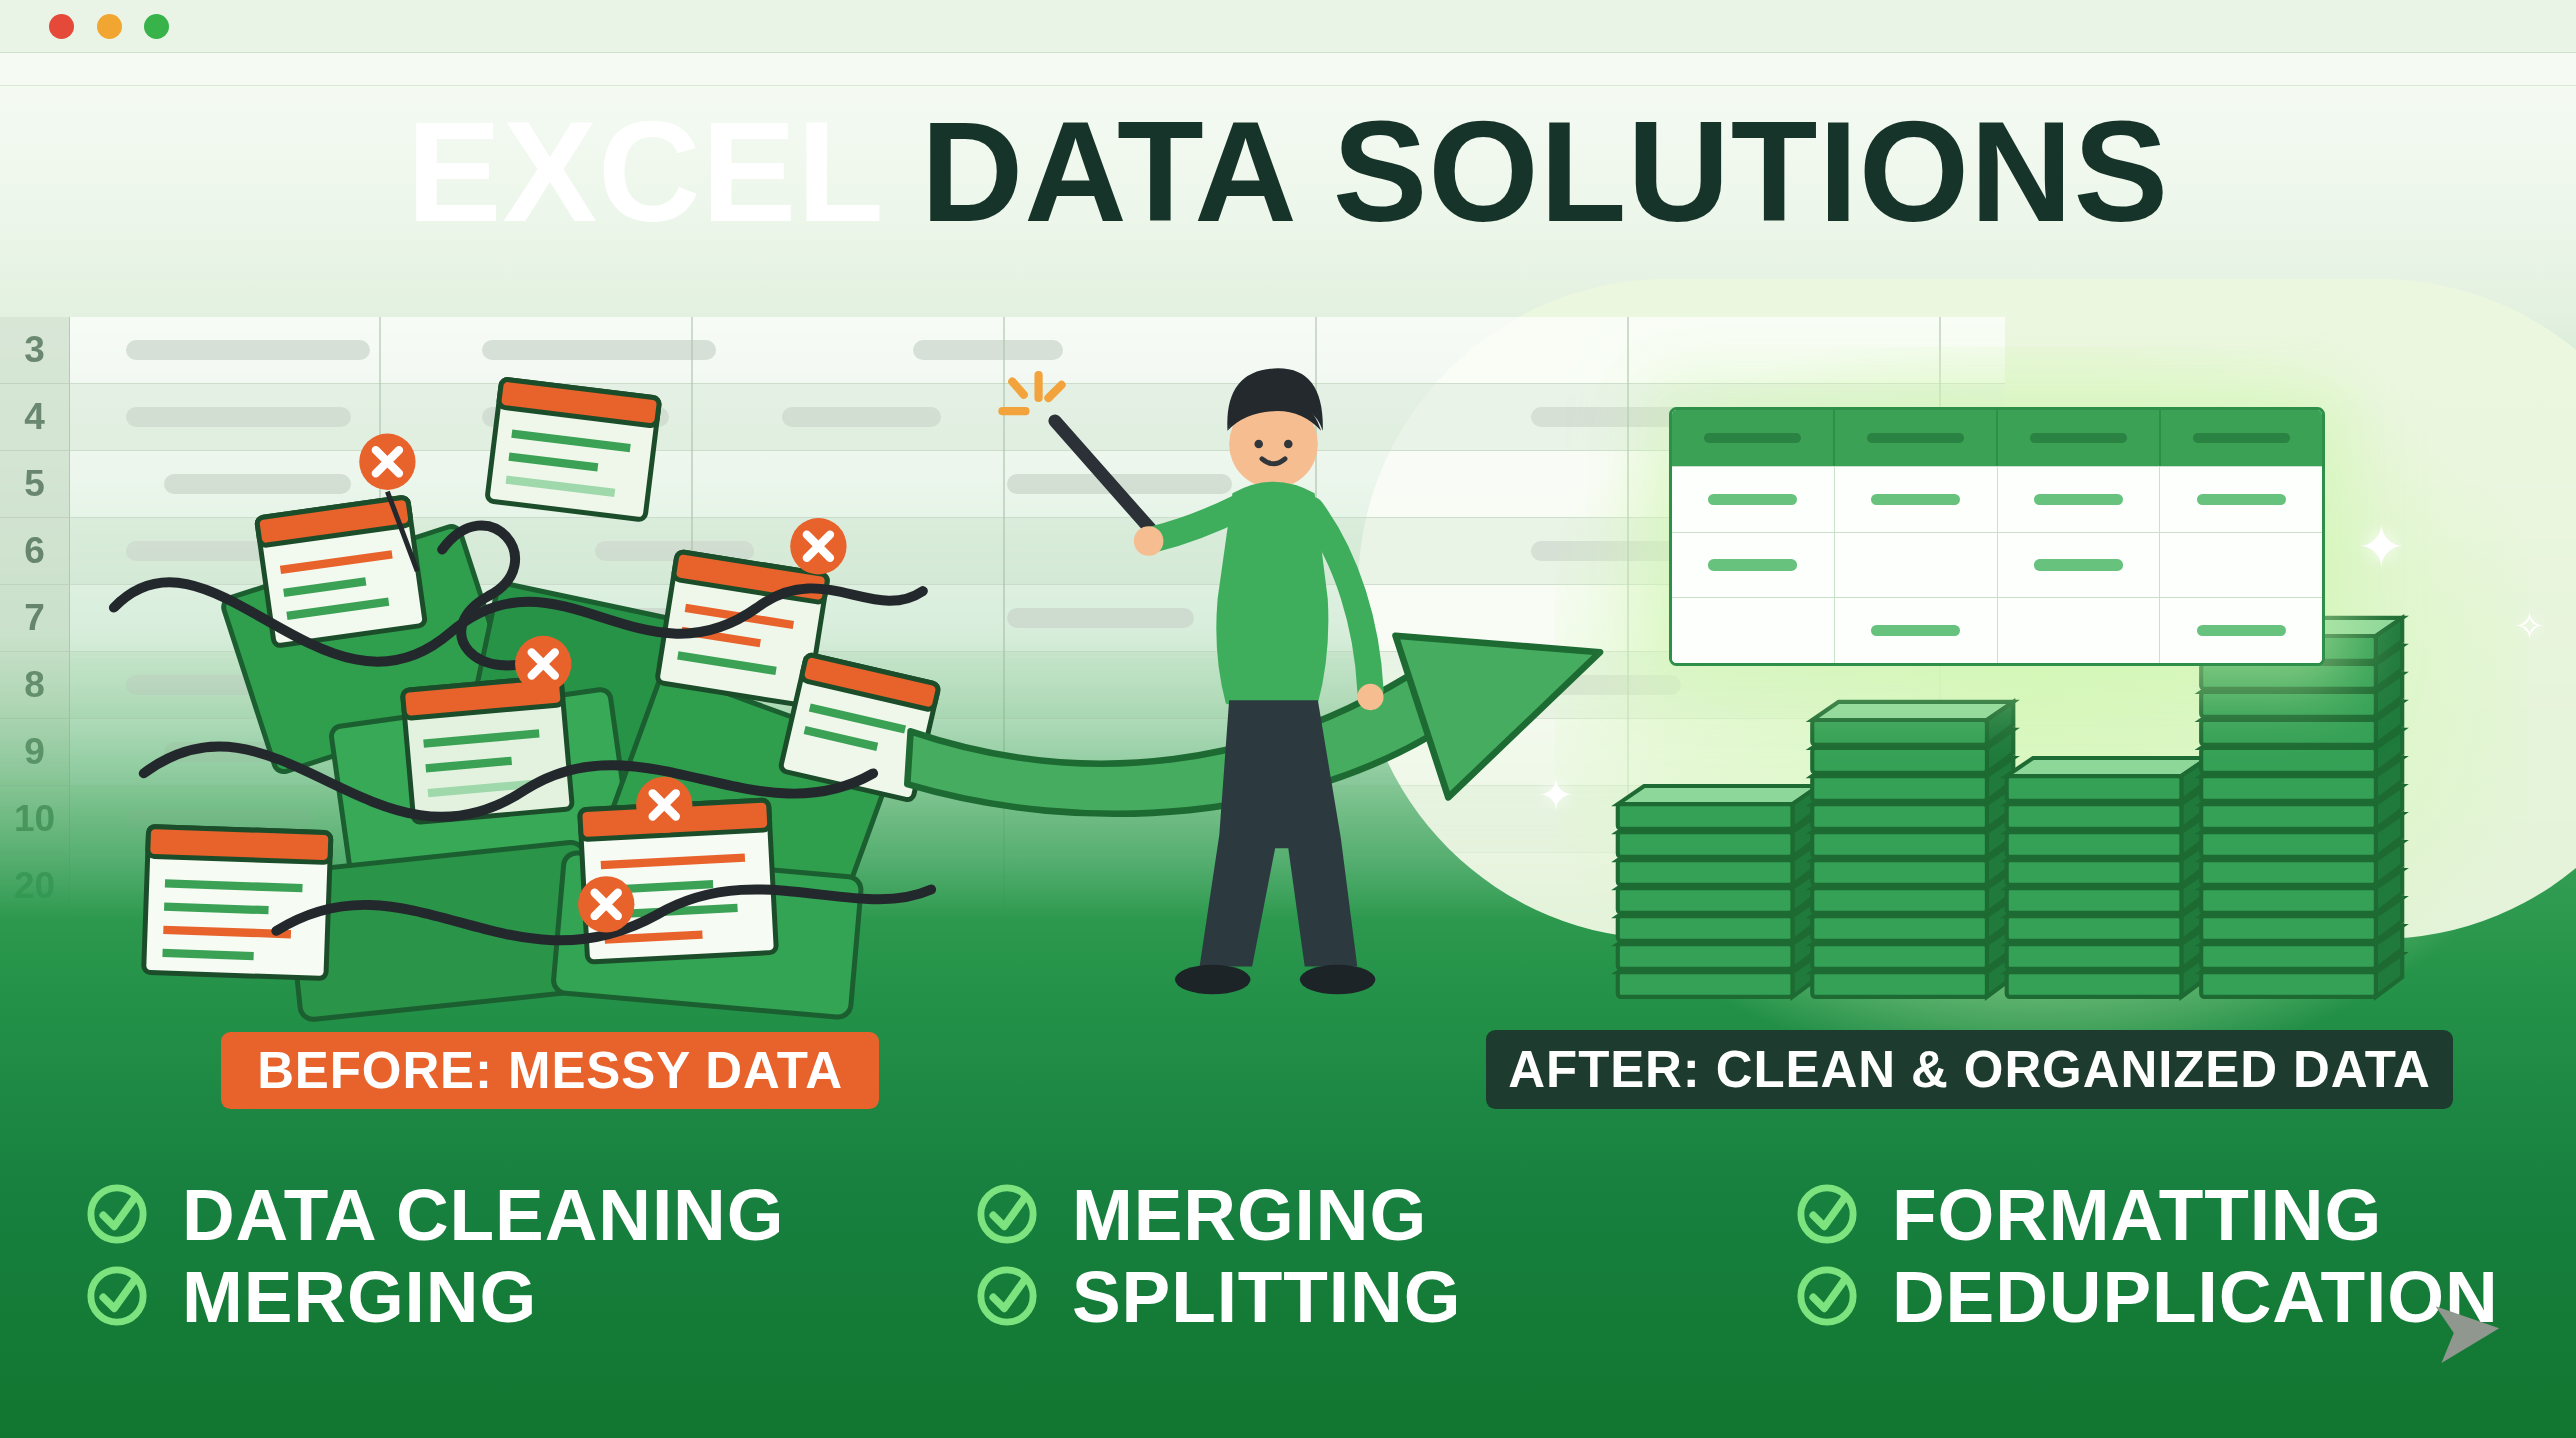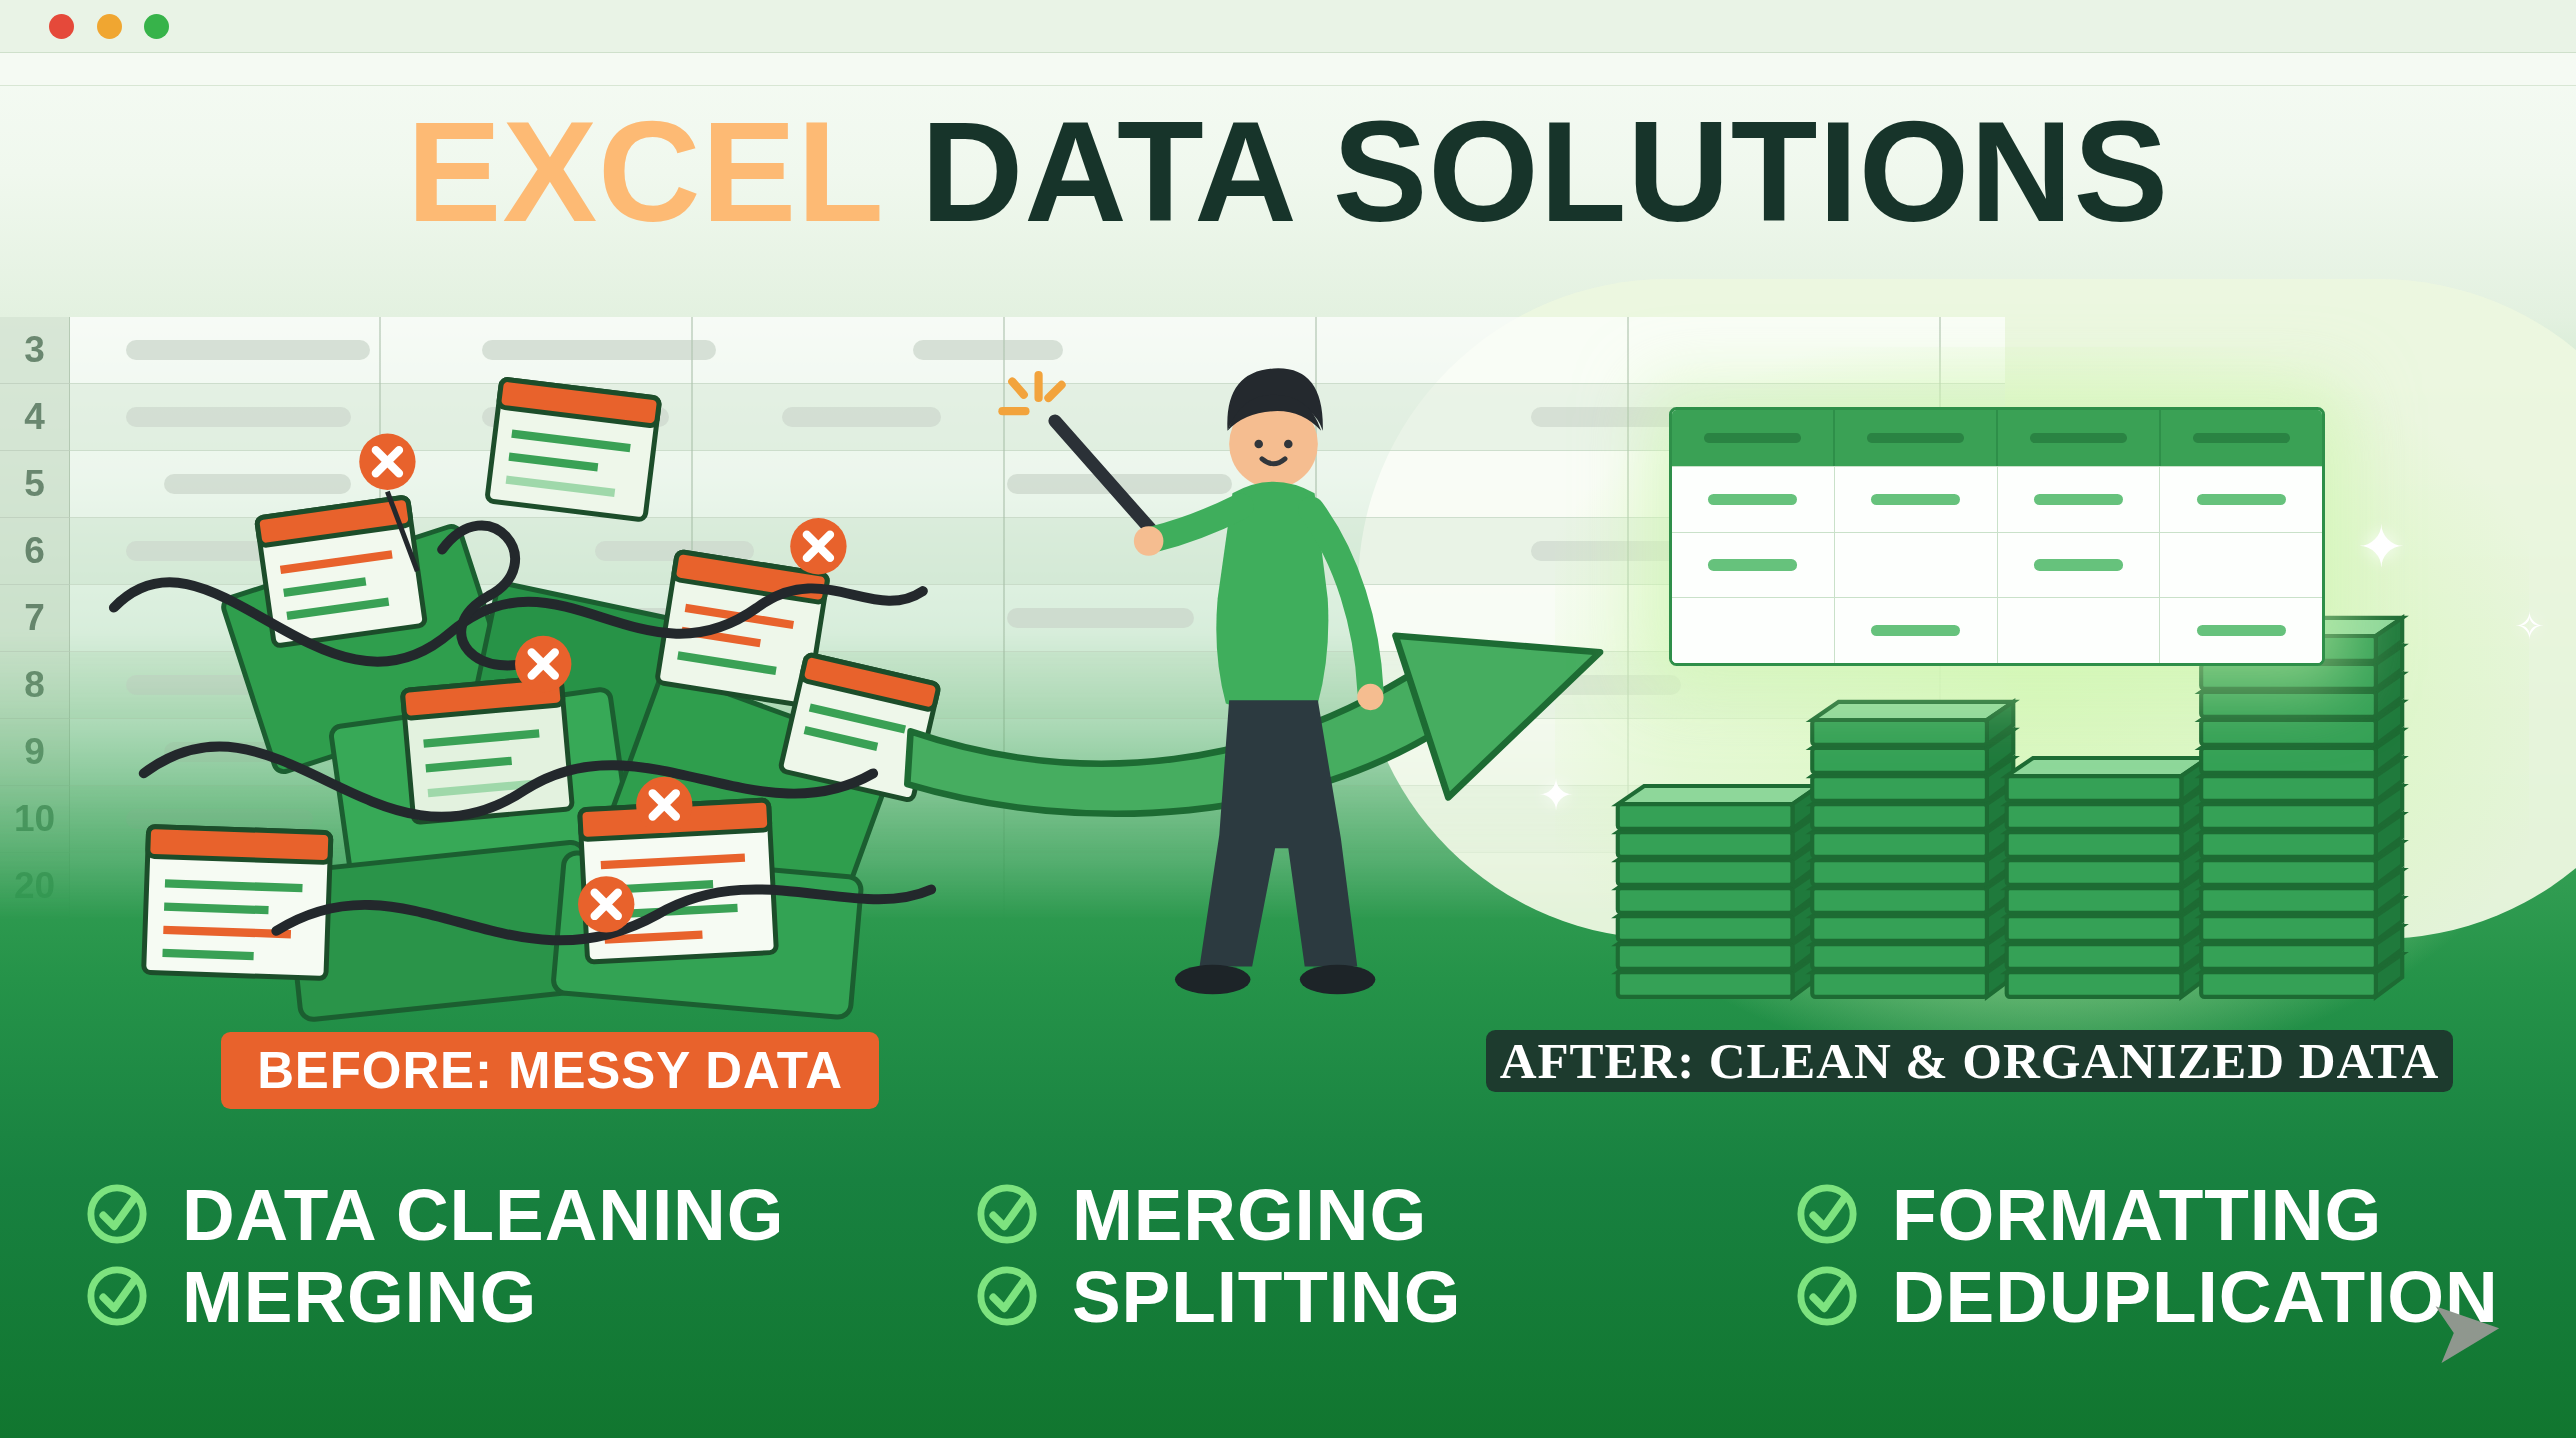--- a/index.html
+++ b/index.html
@@ -18,21 +18,21 @@
           border-bottom:0.9px solid #cfe0cb;display:flex;align-items:center;
           padding-left:49px;gap:22.5px;z-index:60;}
   .dot{width:25px;height:25px;border-radius:50%;}
   .dot-red{background:#e5493a;} .dot-yellow{background:#f0a631;} .dot-green{background:#37b34a;}
   .subbar{position:absolute;top:53px;left:0;right:0;height:32px;background:#f5faf3;
           border-bottom:0.9px solid #d8e6d4;z-index:59;}
 
   
   .title{position:absolute;top:90px;left:0;right:0;text-align:center;z-index:40;
          font-weight:800;font-size:142px;letter-spacing:0.9px;color:#17342a;white-space:nowrap;}
-  .title .t1{color:#fdba74;}
+  .title .t1{color:#ffffff;}
   .title .t2{margin-left:36px;}
 
   
   .sheet{position:absolute;left:0;top:317px;width:2005px;height:604px;z-index:5;
          -webkit-mask-image:linear-gradient(180deg,rgba(0,0,0,.95) 0%,rgba(0,0,0,.95) 52%,rgba(0,0,0,.45) 80%,rgba(0,0,0,0) 100%);
          mask-image:linear-gradient(180deg,rgba(0,0,0,.95) 0%,rgba(0,0,0,.95) 52%,rgba(0,0,0,.45) 80%,rgba(0,0,0,0) 100%);}
   .s-row{display:flex;height:67px;}
   .rownum{width:69px;background:rgba(214,229,213,.92);color:#64826a;font-size:37px;
           font-weight:600;display:flex;align-items:center;justify-content:center;
           border-bottom:0.9px solid #c2d2c1;border-right:1.9px solid #b3c7b2;}
@@ -62,22 +62,22 @@
   .at-row{flex:1;display:flex;border-top:1.9px solid #c9e1c9;}
   .at-cell{flex:1;border-right:1.9px solid #c9e1c9;display:flex;align-items:center;justify-content:center;background:#fdfffd;}
   .at-cell:last-child{border-right:none;}
   .at-bar{width:55%;height:11.2px;border-radius:5.6px;background:#66c27c;}
 
   
   .badge{position:absolute;display:flex;align-items:center;justify-content:center;
          color:#fff;font-weight:800;letter-spacing:0.9px;white-space:nowrap;z-index:30;}
   .before-badge{left:221px;top:1032px;width:658px;height:77px;background:#e8622c;
                 border-radius:9.4px;font-size:51px;}
-  .after-badge{left:1486px;top:1030px;width:967px;height:62px;background:#1d3b2e;
-               border-radius:9.4px;font-size:51px;font-family:Liberation Serif, serif;}
+  .after-badge{left:1486px;top:1030px;width:967px;height:79px;background:#1d3b2e;
+               border-radius:9.4px;font-size:51px;}
 
   
   .features{position:absolute;left:0;top:1173px;right:0;z-index:30;}
   .feature-col{position:absolute;display:flex;flex-direction:column;}
   .feature{display:flex;align-items:center;gap:32px;height:82px;}
   .check{width:66px;height:66px;flex:0 0 auto;}
   .feature-label{color:#fff;font-weight:800;font-size:73px;letter-spacing:0.9px;white-space:nowrap;}
 
   
   .sparkle{position:absolute;color:#ffffff;z-index:25;text-shadow:0 0 17px rgba(255,255,255,.9);}

